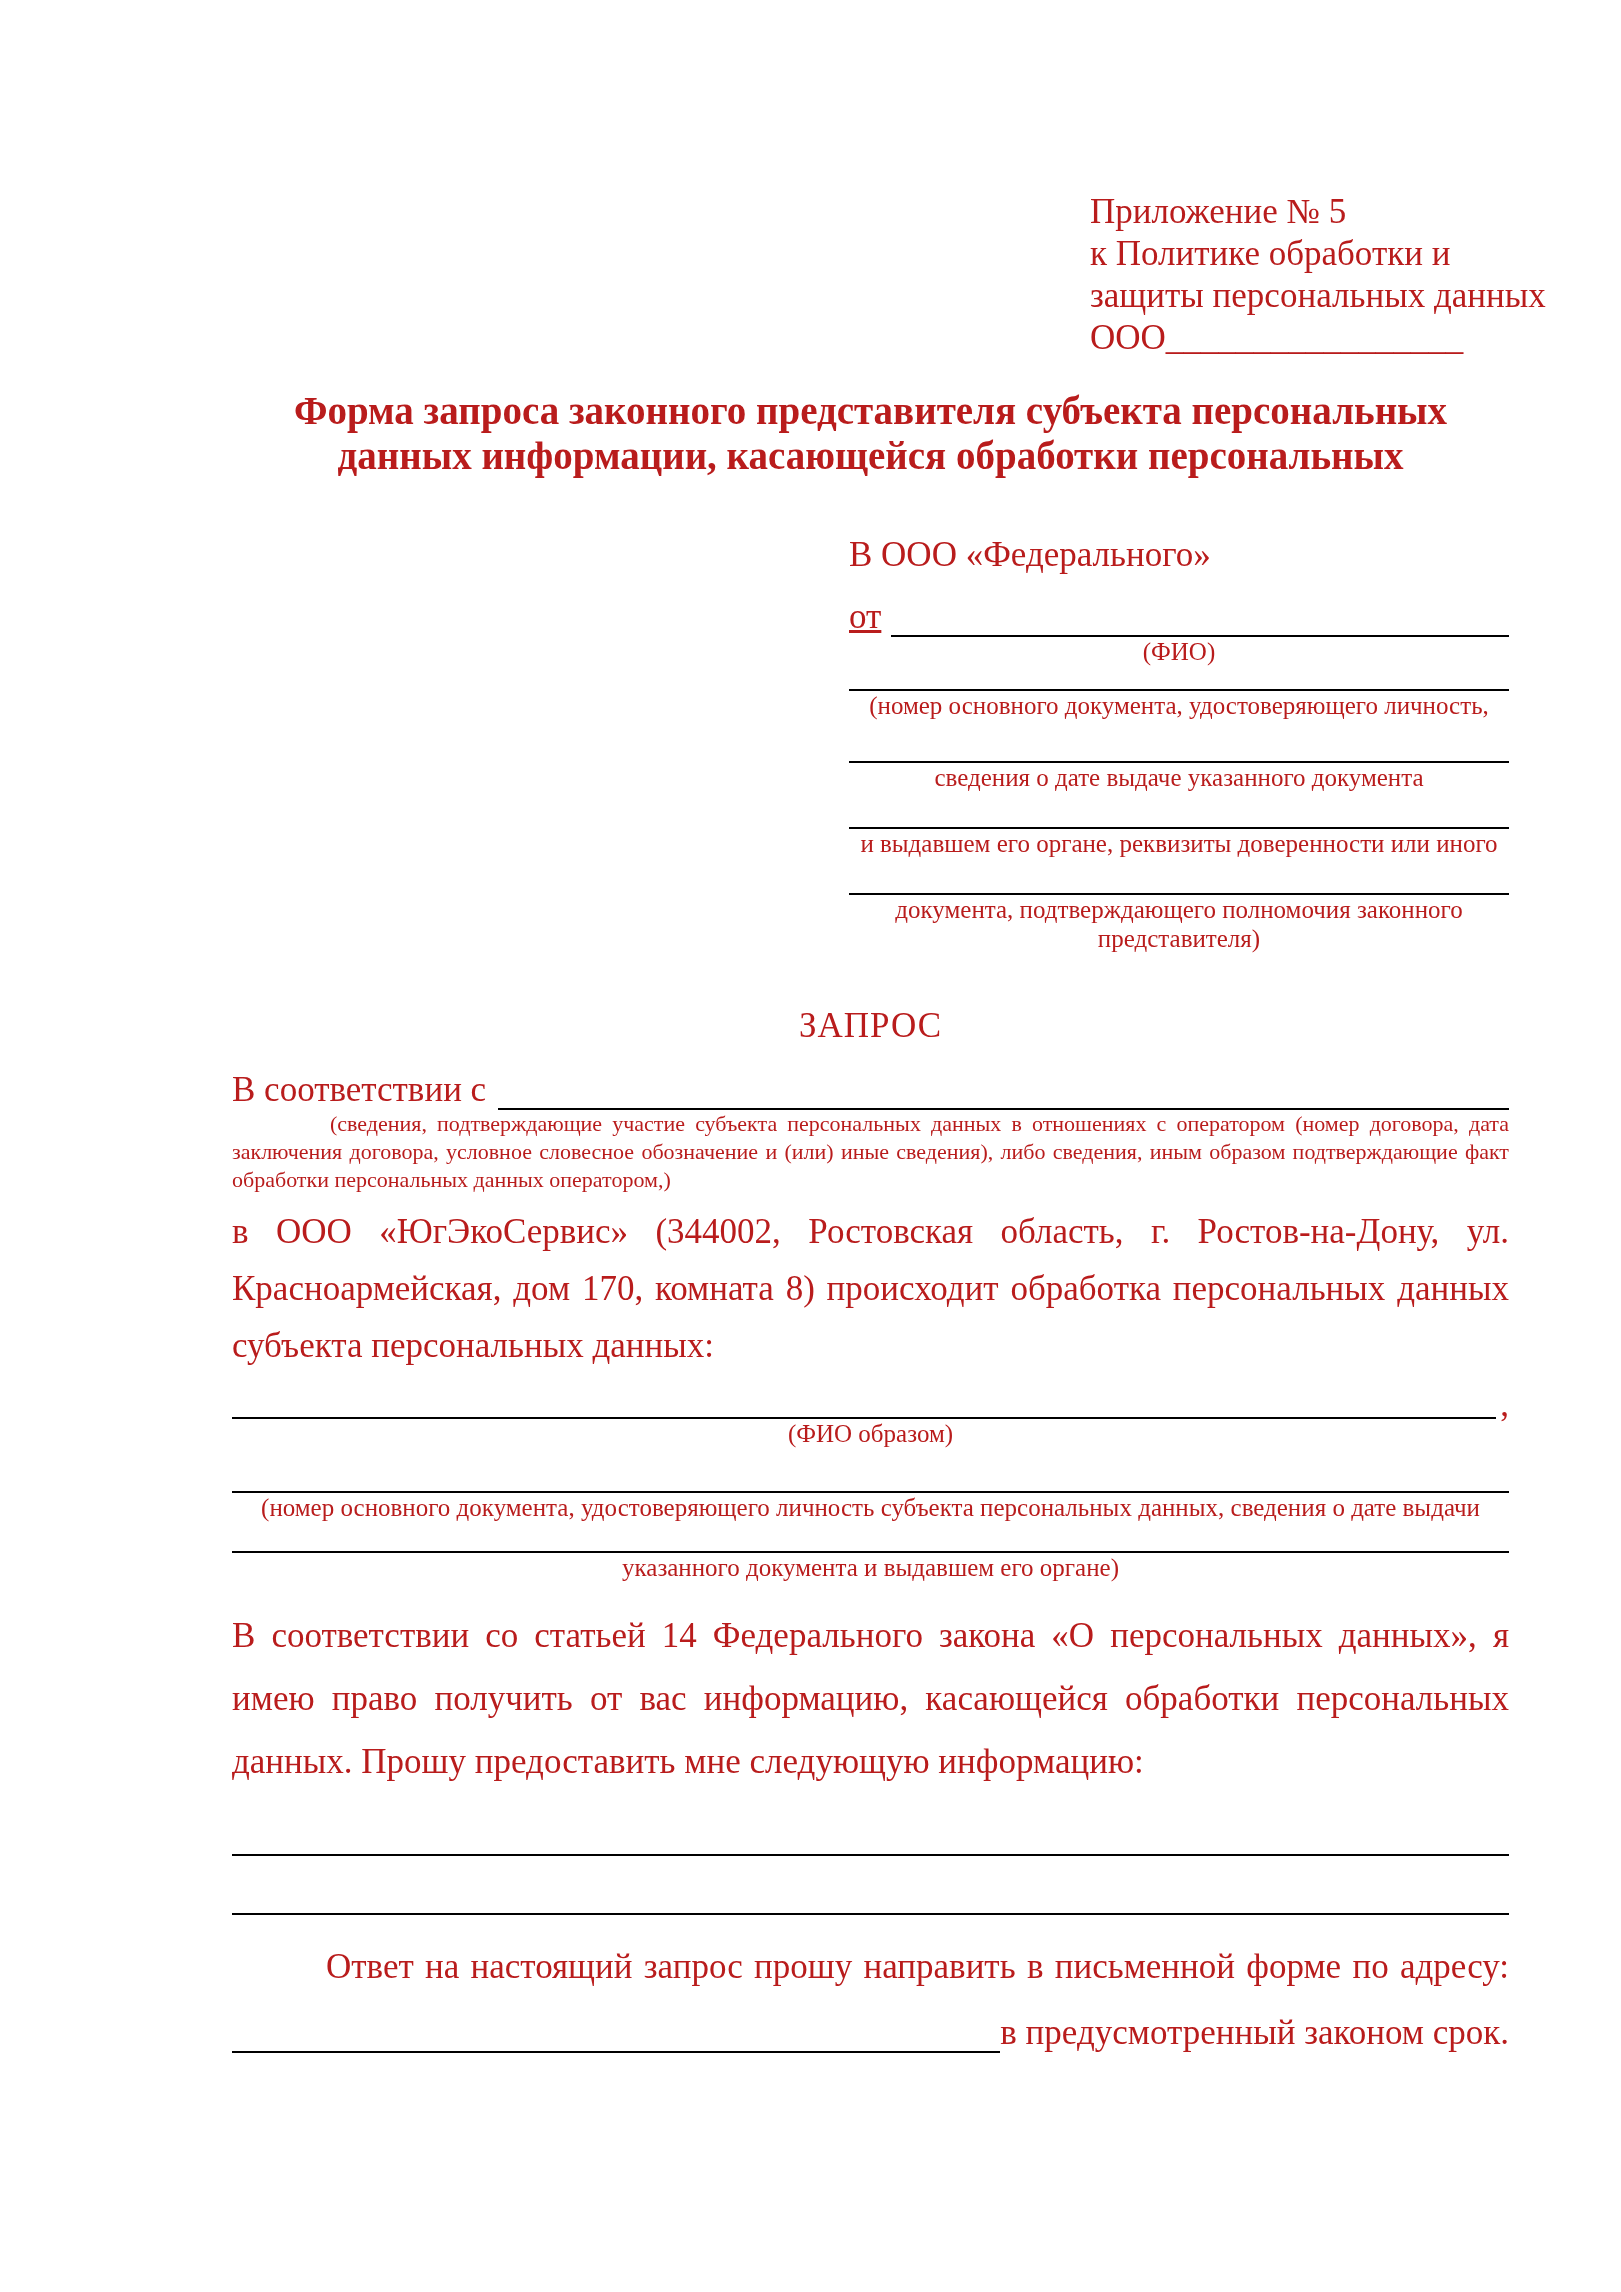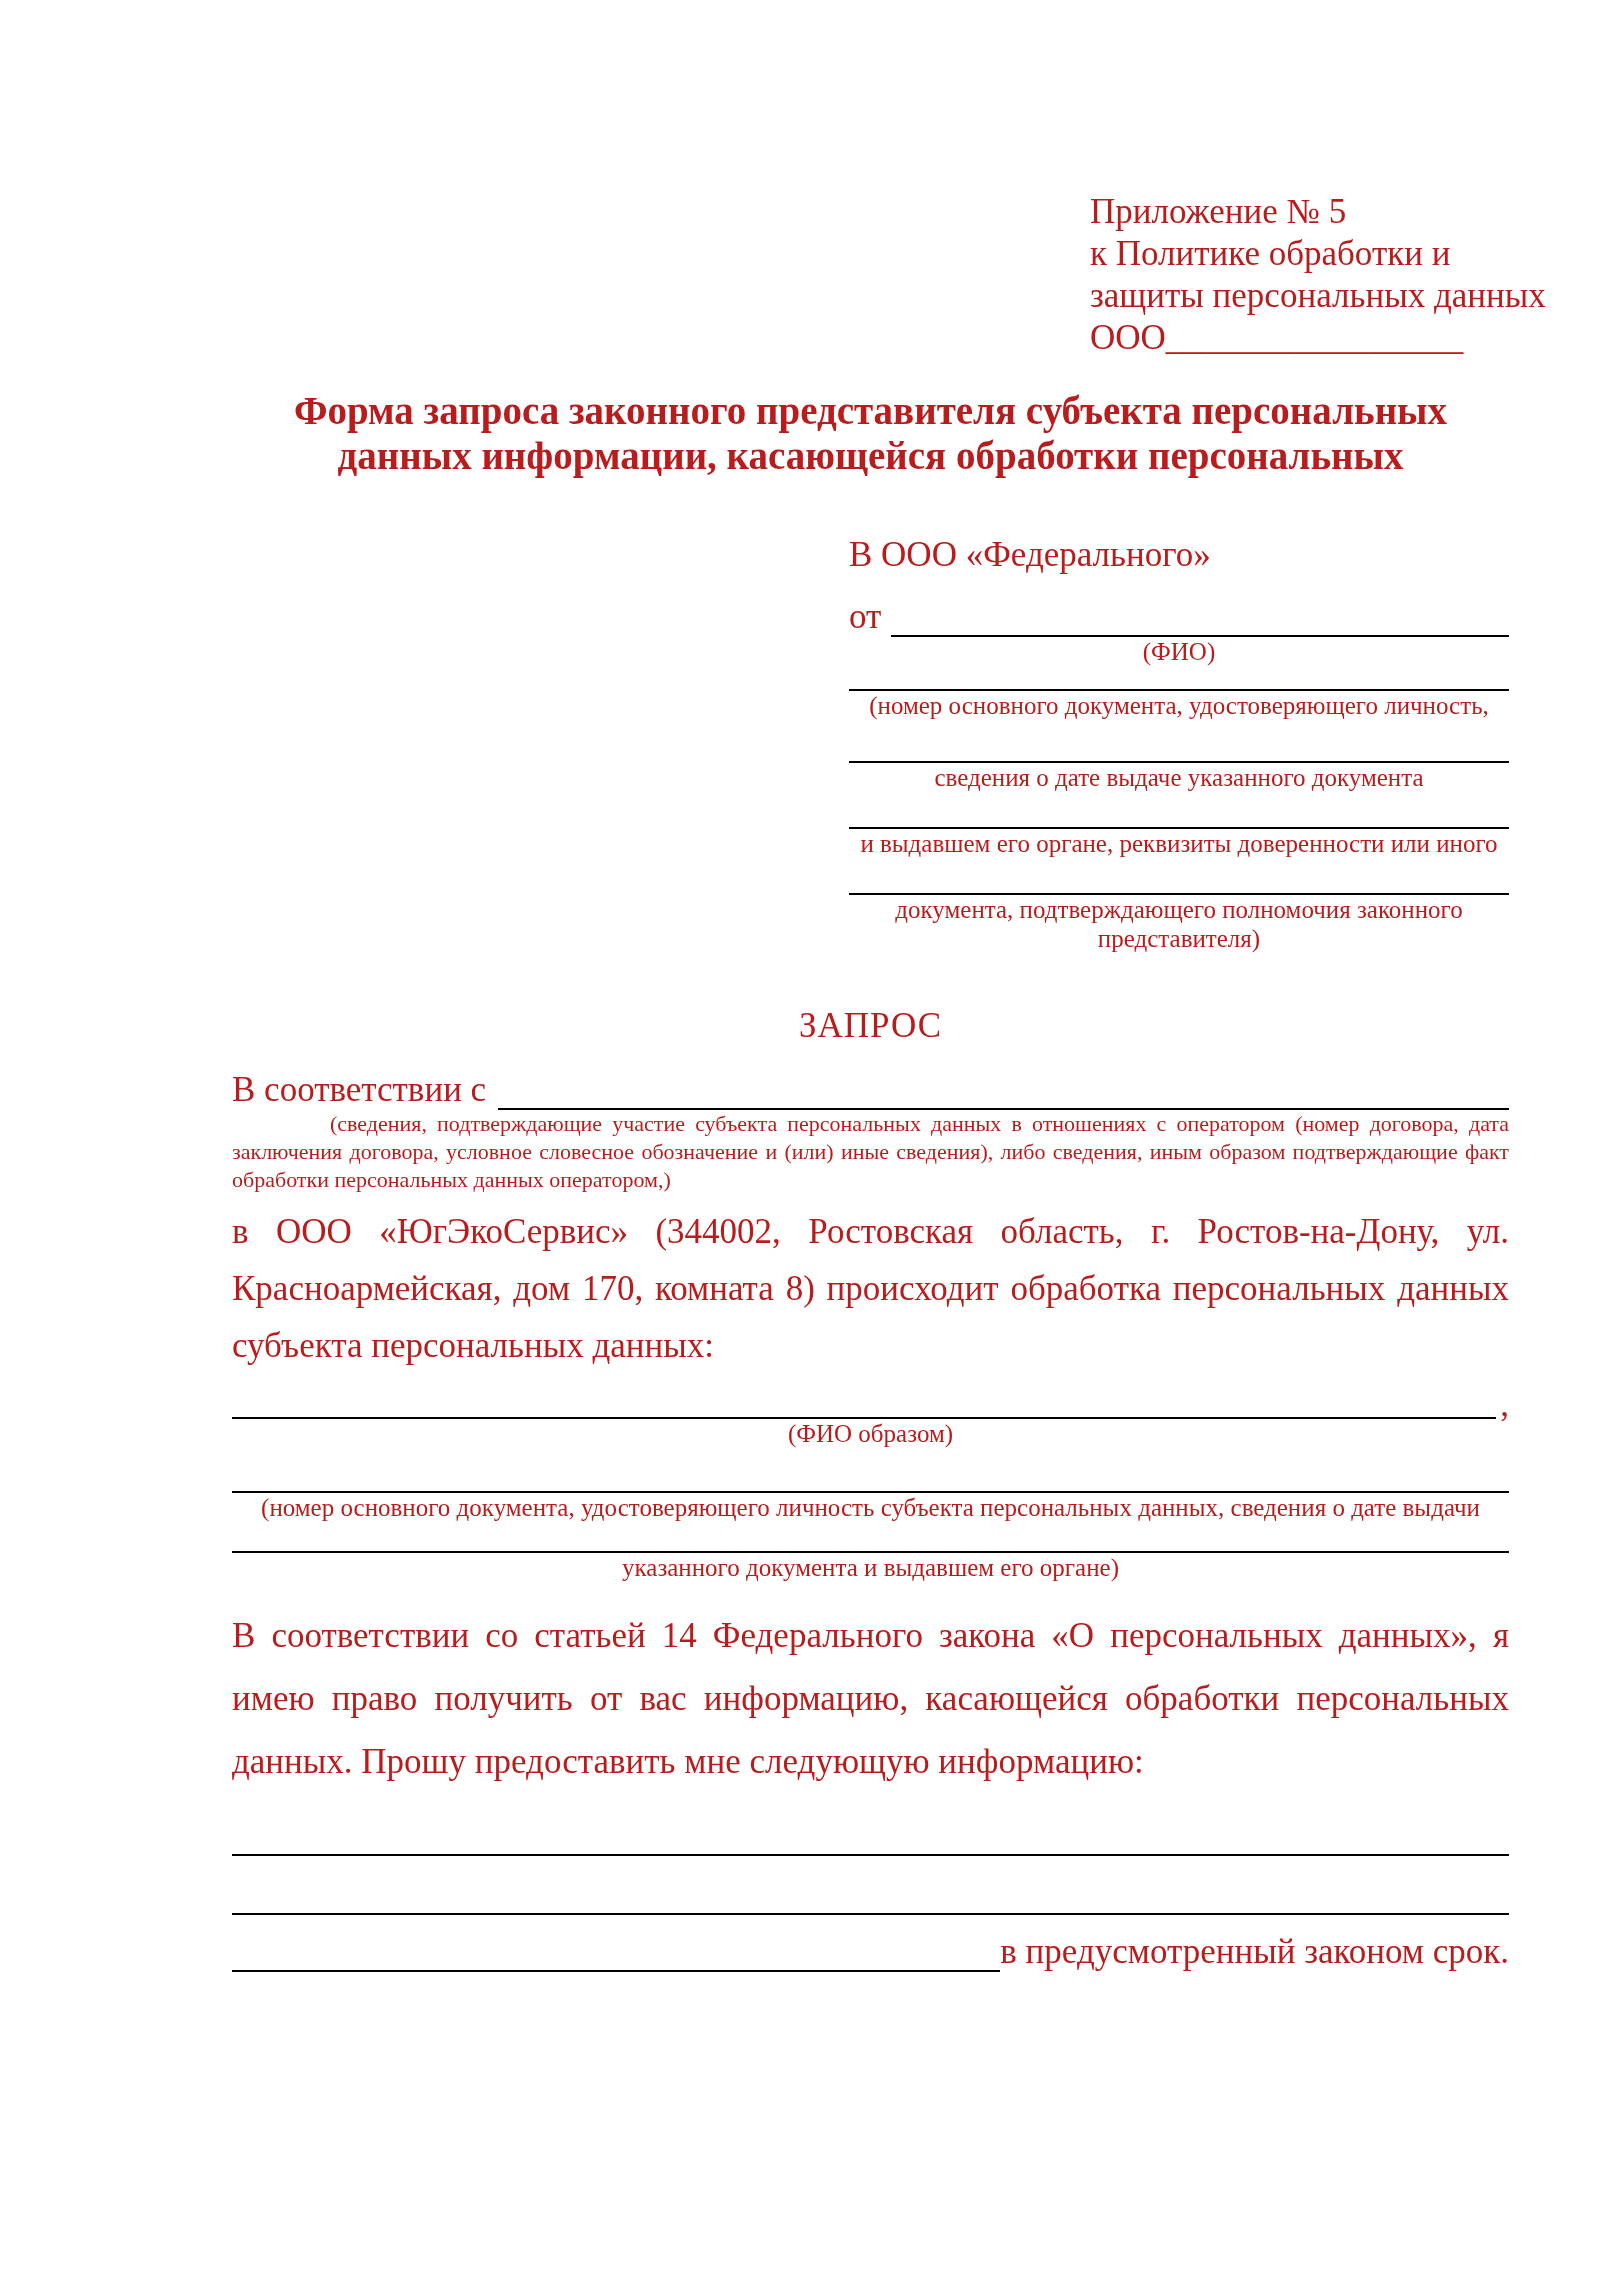--- a/index.html
+++ b/index.html
@@ -37,21 +37,21 @@
     margin-left: 617px;
     width: 660px;
   }
   .addressee .to-line { line-height: 43px; }
   .from-row {
     margin-top: 17.6px;
     display: flex;
     align-items: flex-end;
     height: 43px;
   }
-  .from-row .from-label { white-space: nowrap; padding-right: 9.8px; }
+  .from-row .from-label { white-space: nowrap; padding-right: 9.8px; text-decoration: underline; }
   .fill {
     flex: 1 1 auto;
     border-bottom: 2.9px solid #000000;
     height: 37px;
   }
   .caption {
     font-size: 25px;
     line-height: 29px;
     text-align: center;
   }
@@ -206,20 +206,21 @@
       <div class="rule"></div>
       <div class="caption">указанного документа и выдавшем его органе)</div>
     </div>
   </div>
 
   <div class="para rights-para">В соответствии со статьей 14 Федерального закона «О персональных данных», я имею право получить от вас информацию, касающейся обработки персональных данных. Прошу предоставить мне следующую информацию:</div>
 
   <div class="free-line f1"></div>
   <div class="free-line f2"></div>
 
+  <div class="reply-first">Ответ на настоящий запрос прошу направить в письменной форме по адресу:</div>
   <div class="reply-second">
     <div class="fill"></div>
     <span class="reply-suffix">в предусмотренный законом срок.</span>
   </div>
 
 
 </div>
 
 
 </body></html>

